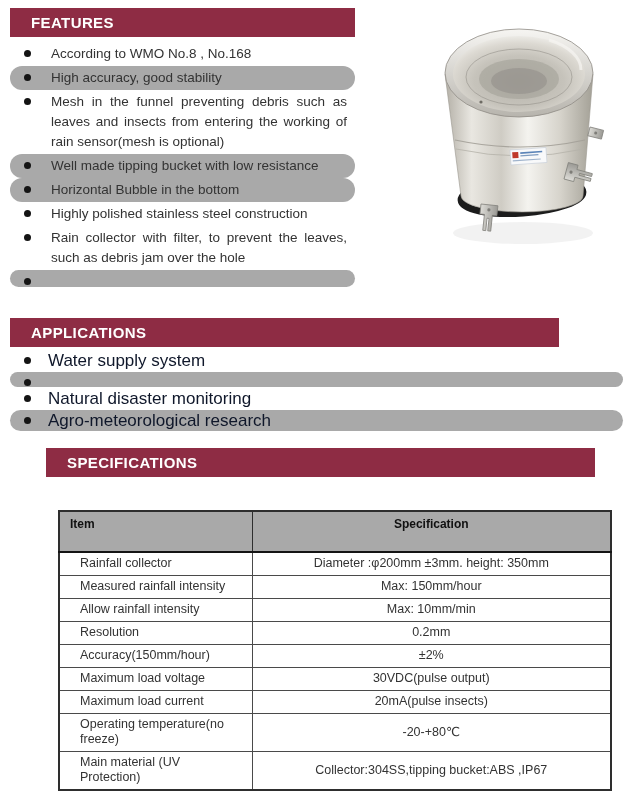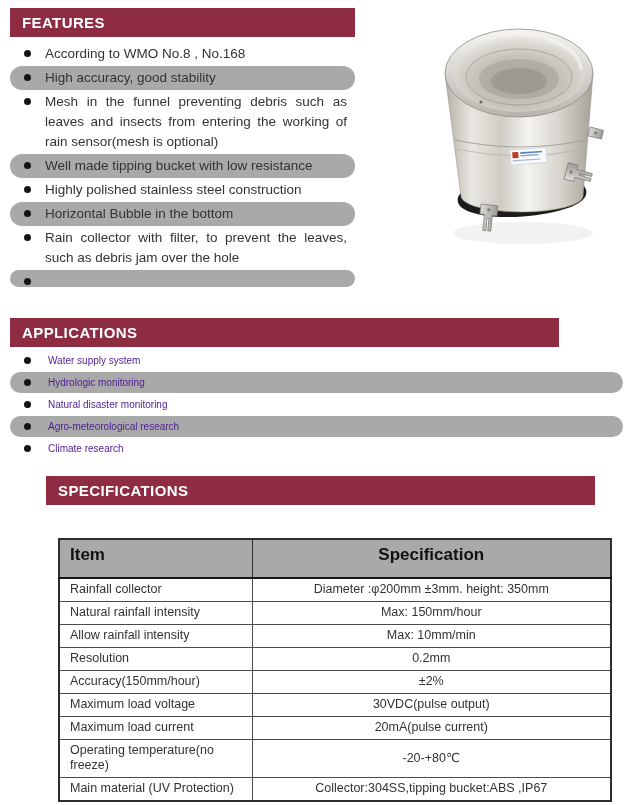--- a/index.html
+++ b/index.html
@@ -3,63 +3,63 @@
 <meta charset="utf-8">
 <style>
   * { margin:0; padding:0; box-sizing:border-box; }
   html,body { background:#ffffff; }
   body {
     width:627px; height:805px; position:relative; overflow:hidden;
     font-family:"Liberation Sans","DejaVu Sans",sans-serif; color:#2f2f2f;
   }
   .banner {
     background:#8E2C44; color:#ffffff; font-weight:bold; font-size:15px;
-    letter-spacing:0.4px; padding:7px 0 6px 12px; height:29px; line-height:16px;
+    letter-spacing:0.4px; padding:7px 0 6px 21px; height:29px; line-height:16px;
   }
   .banner-features { margin:8px 0 0 10px; width:345px; }
   .banner-full    { margin-left:10px; width:549px; }
   .banner-apps    { margin-top:31px; }
   .banner-specs   { margin-top:17px;margin-left:46px; }
 
   .features-list { width:345px; margin:5px 0 0 10px; }
   .apps-list     { width:613px; margin:3px 0 0 10px; }
 
   .list-row { display:flex; align-items:flex-start; padding:2px 0; }
   .features-list .list-row { margin:0; }
   .apps-list .list-row { padding:1px 0; margin:1px 0; }
   .list-row.hl { background:#A9A9A9;border-radius:12px; }
 
   .bullet {
     width:7px; height:7px; border-radius:50%; background:#141414;
     flex:none; margin:6px 0 0 14px;
   }
   .features-list .li-text {
-    margin-left:14px; font-size:13.5px; line-height:20px; color:#333333;
+    margin-left:20px; font-size:13.5px; line-height:20px; color:#333333;
     text-align:justify; padding-right:8px; flex:1;
   }
   .apps-list .li-text {
-    margin-left:17px; font-size:10px; line-height:19px; color:#4c1d95;
+    margin-left:17px; font-size:17px; line-height:19px; color:#0f172a;
   }
 
   .product-photo-wrap { position:absolute; left:437px; top:24px; width:180px; height:230px; }
 
   table.spec-table {
     margin:33px 0 0 58px; width:552px; border-collapse:collapse;
     border:2px solid #2e2e2e; table-layout:fixed; font-size:12.5px; color:#333333;
   }
   .spec-table col.c1 { width:193px; }
   .spec-table col.c2 { width:359px; }
   .spec-table th {
-    background:#A9A9A9; color:#111111; font-size:17px; font-weight:bold;
-    border:1px solid #2e2e2e; border-bottom:2px solid #141414; padding:5px 10px 12px;
+    background:#A9A9A9; color:#111111; font-size:12px; font-weight:bold;
+    border:1px solid #2e2e2e; border-bottom:2px solid #141414; padding:5px 10px 20px;
   }
   .spec-table th.item-h { text-align:left; }
   .spec-table th.spec-h { text-align:center; }
   .spec-table td {
-    border:1px solid #4a4a4a; padding:3px 10px 4px; line-height:15px; height:23px;margin-top:39px;
+    border:1px solid #4a4a4a; padding:3px 20px 4px; line-height:15px; height:23px;margin-top:39px;
   }
   .spec-table td.item-c { text-align:left; }
   .spec-table td.spec-c { text-align:center; }
 </style>
 </head>
 <body>
 
 <div class="banner banner-features">FEATURES</div>
 
 <div class="features-list">
@@ -72,27 +72,27 @@
     <span class="li-text">High accuracy, good stability</span>
   </div>
   <div class="list-row">
     <span class="bullet"></span>
     <span class="li-text">Mesh in the funnel preventing debris such as leaves and insects from entering the working of rain sensor(mesh is optional)</span>
   </div>
   <div class="list-row hl">
     <span class="bullet"></span>
     <span class="li-text">Well made tipping bucket with low resistance</span>
   </div>
+  <div class="list-row hl">
+    <span class="bullet"></span>
+    <span class="li-text">Horizontal Bubble in the bottom</span>
+  </div>
   <div class="list-row">
     <span class="bullet"></span>
     <span class="li-text">Highly polished stainless steel construction</span>
-  </div>
-  <div class="list-row hl">
-    <span class="bullet"></span>
-    <span class="li-text">Horizontal Bubble in the bottom</span>
   </div>
   <div class="list-row">
     <span class="bullet"></span>
     <span class="li-text">Rain collector with filter, to prevent the leaves, such as debris jam over the hole</span>
   </div>
   <div class="list-row hl">
     <span class="bullet"></span>
   </div>
 </div>
 
@@ -158,33 +158,28 @@
 
 <div class="banner banner-full banner-apps">APPLICATIONS</div>
 
 <div class="apps-list">
   <div class="list-row">
     <span class="bullet"></span>
     <span class="li-text">Water supply system</span>
   </div>
   <div class="list-row hl">
     <span class="bullet"></span>
-    <span class="li-text">Hydrologic monitoring</span>
   </div>
   <div class="list-row">
     <span class="bullet"></span>
     <span class="li-text">Natural disaster monitoring</span>
   </div>
   <div class="list-row hl">
     <span class="bullet"></span>
     <span class="li-text">Agro-meteorological research</span>
-  </div>
-  <div class="list-row">
-    <span class="bullet"></span>
-    <span class="li-text">Climate research</span>
   </div>
 </div>
 
 <div class="banner banner-full banner-specs">SPECIFICATIONS</div>
 
 <table class="spec-table">
   <colgroup>
       <col class="c1">
       <col class="c2">
     </colgroup>
@@ -193,42 +188,42 @@
       <th class="item-h">Item</th>
       <th class="spec-h">Specification</th>
     </tr>
   </thead>
   <tbody>
     <tr>
       <td class="item-c">Rainfall collector</td>
       <td class="spec-c">Diameter :φ200mm ±3mm. height: 350mm</td>
     </tr>
     <tr>
-      <td class="item-c">Natural rainfall intensity</td>
+      <td class="item-c">Measured rainfall intensity</td>
       <td class="spec-c">Max: 150mm/hour</td>
     </tr>
     <tr>
       <td class="item-c">Allow rainfall intensity</td>
       <td class="spec-c">Max: 10mm/min</td>
     </tr>
     <tr>
       <td class="item-c">Resolution</td>
       <td class="spec-c">0.2mm</td>
     </tr>
     <tr>
       <td class="item-c">Accuracy(150mm/hour)</td>
       <td class="spec-c">±2%</td>
     </tr>
     <tr>
       <td class="item-c">Maximum load voltage</td>
       <td class="spec-c">30VDC(pulse output)</td>
     </tr>
     <tr>
       <td class="item-c">Maximum load current</td>
-      <td class="spec-c">20mA(pulse current)</td>
+      <td class="spec-c">20mA(pulse insects)</td>
     </tr>
     <tr>
       <td class="item-c">Operating temperature(no freeze)</td>
       <td class="spec-c">-20-+80℃</td>
     </tr>
     <tr>
       <td class="item-c">Main material (UV Protection)</td>
       <td class="spec-c">Collector:304SS,tipping bucket:ABS ,IP67</td>
     </tr>
   </tbody>

